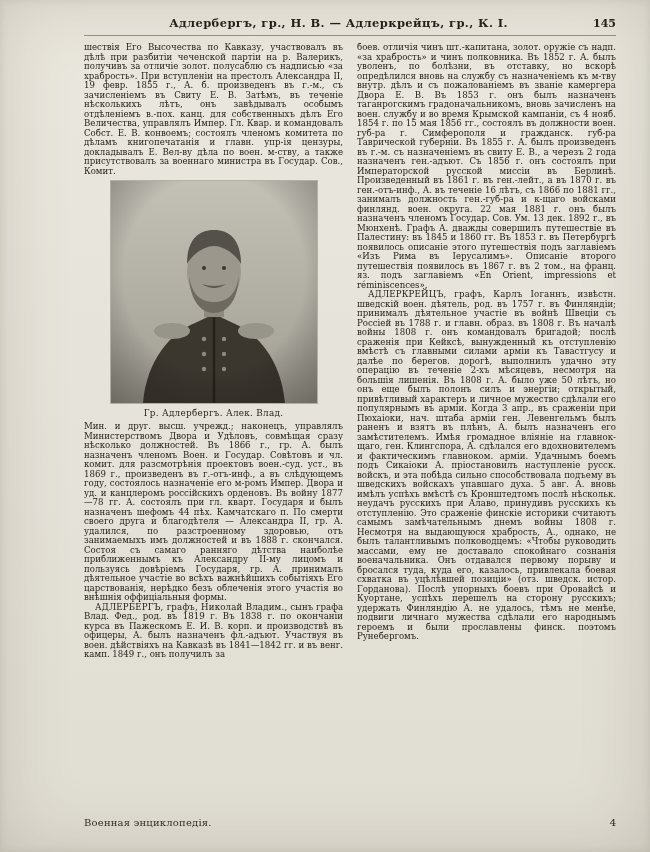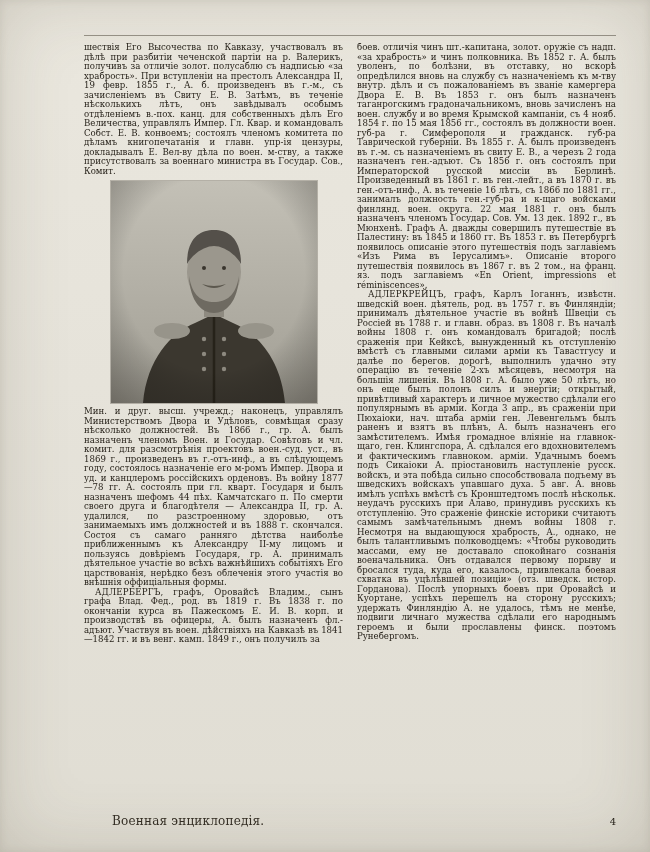--- a/index.html
+++ b/index.html
@@ -50,28 +50,32 @@
   }
   .photo svg{ display:block; width:100%; height:100%; }
   figcaption{
     text-align:center; font-size:8.8px; margin-top:5px;
     letter-spacing:.3px; color:#2a251d;
   }
   .footer{
     position:absolute; left:84px; right:34px; bottom:24px;
     display:flex; justify-content:space-between; align-items:baseline;
   }
-  .imprint{ font-size:12px; letter-spacing:.2px; color:#342e24;margin-left:28px; }
+  .imprint{ font-size:10px; letter-spacing:.2px; color:#342e24; }
   .signature-number{ font-size:10px; color:#27221a; }
 </style>
 </head>
 <body>
 
 <div class="page">
 
+  <div class="header">
+    <span class="running-title">Адлербергъ, гр., Н. В. — Адлеркрейцъ, гр., К. I.</span>
+    <span class="page-number">145</span>
+  </div>
   <div class="header-rule"></div>
 
   <div class="columns">
 
     <div class="col">
       <p>шествія Его Высочества по Кавказу, участвовалъ въ дѣлѣ при разбитіи чеченской партіи на р. Валерикъ, получивъ за отличіе золот. полусаблю съ надписью «за храбрость». При вступленіи на престолъ Александра II, 19 февр. 1855 г., А. б. произведенъ въ г.-м., съ зачисленіемъ въ Свиту Е. В. Затѣмъ, въ теченіе нѣсколькихъ лѣтъ, онъ завѣдывалъ особымъ отдѣленіемъ в.-пох. канц. для собственныхъ дѣлъ Его Величества, управлялъ Импер. Гл. Квар. и командовалъ Собст. Е. В. конвоемъ; состоялъ членомъ комитета по дѣламъ книгопечатанія и главн. упр-ія цензуры, докладывалъ Е. Вел-ву дѣла по воен. м-ству, а также присутствовалъ за военнаго министра въ Государ. Сов., Комит.</p>
 
       <figure>
         <div class="photo">
           <svg viewBox="0 0 206 222" aria-hidden="true">
@@ -99,25 +103,26 @@
             <rect x="93" y="116" width="20" height="20" fill="#8e8a80"></rect>
             <ellipse cx="103" cy="91" rx="27" ry="33" fill="#9b978d"></ellipse>
             <path d="M76 83 C76 57 89 49 103 49 C117 49 130 57 130 83 C123 71 111 65 103 65 C95 65 83 71 76 83 Z" fill="#54504a"></path>
             <path d="M78 95 C79 121 91 132 103 132 C115 132 127 121 128 95 C125 115 115 121 103 121 C91 121 81 115 78 95 Z" fill="#6e6a61"></path>
             <path d="M91 103 Q103 111 115 103 Q103 107 91 103 Z" fill="#5c584e"></path>
             <circle cx="93" cy="87" r="2" fill="#39352d"></circle>
             <circle cx="113" cy="87" r="2" fill="#39352d"></circle>
             <rect width="206" height="222" fill="url(#vin)"></rect>
           </svg>
         </div>
+        <figcaption>Гр. Адлербергъ. Алек. Влад.</figcaption>
       </figure>
 
       <p>Мин. и друг. высш. учрежд.; наконецъ, управлялъ Министерствомъ Двора и Удѣловъ, совмѣщая сразу нѣсколько должностей. Въ 1866 г., гр. А. былъ назначенъ членомъ Воен. и Государ. Совѣтовъ и чл. комит. для разсмотрѣнія проектовъ воен.-суд. уст., въ 1869 г., произведенъ въ г.-отъ-инф., а въ слѣдующемъ году, состоялось назначеніе его м-ромъ Импер. Двора и уд. и канцлеромъ россійскихъ орденовъ. Въ войну 1877—78 гг. А. состоялъ при гл. кварт. Государя и былъ назначенъ шефомъ 44 пѣх. Камчатскаго п. По смерти своего друга и благодѣтеля — Александра II, гр. А. удалился, по разстроенному здоровью, отъ занимаемыхъ имъ должностей и въ 1888 г. скончался. Состоя съ самаго ранняго дѣтства наиболѣе приближеннымъ къ Александру II-му лицомъ и пользуясь довѣріемъ Государя, гр. А. принималъ дѣятельное участіе во всѣхъ важнѣйшихъ событіяхъ Его царствованія, нерѣдко безъ облеченія этого участія во внѣшнія оффиціальныя формы.</p>
 
-      <p class="indent"><span class="entry-head">АДЛЕРБЕРГЪ, графъ, Оровайсѣ Владим.,</span><span> сынъ графа Влад. Фед., род. въ 1819 г. Въ 1838 г. по окончаніи курса въ Пажескомъ Е. И. В. корп. и производствѣ въ офицеры, А. былъ назначенъ фл.-адъют. Участвуя въ воен. дѣйствіяхъ на Кавказѣ въ 1841—1842 гг. и въ венг. камп. 1849 г., онъ получилъ за</span></p>
+      <p class="indent"><span class="entry-head">АДЛЕРБЕРГЪ, графъ, Николай Владим.,</span><span> сынъ графа Влад. Фед., род. въ 1819 г. Въ 1838 г. по окончаніи курса въ Пажескомъ Е. И. В. корп. и производствѣ въ офицеры, А. былъ назначенъ фл.-адъют. Участвуя въ воен. дѣйствіяхъ на Кавказѣ въ 1841—1842 гг. и въ венг. камп. 1849 г., онъ получилъ за</span></p>
     </div>
 
     <div class="col">
       <p>боев. отличія чинъ шт.-капитана, золот. оружіе съ надп. «за храбрость» и чинъ полковника. Въ 1852 г. А. былъ уволенъ, по болѣзни, въ отставку, но вскорѣ опредѣлился вновь на службу съ назначеніемъ къ м-тву внутр. дѣлъ и съ пожалованіемъ въ званіе камергера Двора Е. В. Въ 1853 г. онъ былъ назначенъ таганрогскимъ градоначальникомъ, вновь зачисленъ на воен. службу и во время Крымской кампаніи, съ 4 нояб. 1854 г. по 15 мая 1856 гг., состоялъ въ должности воен. губ-ра г. Симферополя и гражданск. губ-ра Таврической губерніи. Въ 1855 г. А. былъ произведенъ въ г.-м. съ назначеніемъ въ свиту Е. В., а черезъ 2 года назначенъ ген.-адъют. Съ 1856 г. онъ состоялъ при Императорской русской миссіи въ Берлинѣ. Произведенный въ 1861 г. въ ген.-лейт., а въ 1870 г. въ ген.-отъ-инф., А. въ теченіе 16 лѣтъ, съ 1866 по 1881 гг., занималъ должность ген.-губ-ра и к-щаго войсками финлянд. воен. округа. 22 мая 1881 г. онъ былъ назначенъ членомъ Государ. Сов. Ум. 13 дек. 1892 г., въ Мюнхенѣ. Графъ А. дважды совершилъ путешествіе въ Палестину: въ 1845 и 1860 гг. Въ 1853 г. въ Петербургѣ появилось описаніе этого путешествія подъ заглавіемъ «Изъ Рима въ Іерусалимъ». Описаніе второго путешествія появилось въ 1867 г. въ 2 том., на франц. яз. подъ заглавіемъ «En Orient, impressions et réminiscences».</p>
 
       <p class="indent"><span class="entry-head">АДЛЕРКРЕЙЦЪ, графъ, Карлъ Іоганнъ,</span><span> извѣстн. шведскій воен. дѣятель, род. въ 1757 г. въ Финляндіи; принималъ дѣятельное участіе въ войнѣ Швеціи съ Россіей въ 1788 г. и главн. образ. въ 1808 г. Въ началѣ войны 1808 г. онъ командовалъ бригадой; послѣ сраженія при Кейксѣ, вынужденный къ отступленію вмѣстѣ съ главными силами арміи къ Тавастгусу и далѣе по берегов. дорогѣ, выполнилъ удачно эту операцію въ теченіе 2-хъ мѣсяцевъ, несмотря на большія лишенія. Въ 1808 г. А. было уже 50 лѣтъ, но онъ еще былъ полонъ силъ и энергіи; открытый, привѣтливый характеръ и личное мужество сдѣлали его популярнымъ въ арміи. Когда 3 апр., въ сраженіи при Пюхаіоки, нач. штаба арміи ген. Левенгельмъ былъ раненъ и взятъ въ плѣнъ, А. былъ назначенъ его замѣстителемъ. Имѣя громадное вліяніе на главнок-щаго, ген. Клингспора, А. сдѣлался его вдохновителемъ и фактическимъ главноком. арміи. Удачнымъ боемъ подъ Сикаіоки А. пріостановилъ наступленіе русск. войскъ, и эта побѣда сильно способствовала подъему въ шведскихъ войскахъ упавшаго духа. 5 авг. А. вновь имѣлъ успѣхъ вмѣстѣ съ Кронштедтомъ послѣ нѣскольк. неудачъ русскихъ при Алаво, принудивъ русскихъ къ отступленію. Это сраженіе финскіе историки считаютъ самымъ замѣчательнымъ днемъ войны 1808 г. Несмотря на выдающуюся храбрость, А., однако, не былъ талантливымъ полководцемъ: «Чтобы руководить массами, ему не доставало спокойнаго сознанія военачальника. Онъ отдавался первому порыву и бросался туда, куда его, казалось, привлекала боевая схватка въ уцѣлѣвшей позиціи» (отз. шведск. истор. Горданова). Послѣ упорныхъ боевъ при Оровайсѣ и Куортане, успѣхъ перешелъ на сторону русскихъ; удержать Финляндію А. не удалось, тѣмъ не менѣе, подвиги личнаго мужества сдѣлали его народнымъ героемъ и были прославлены финск. поэтомъ Рунебергомъ.</span></p>
     </div>
 
   </div>
 

